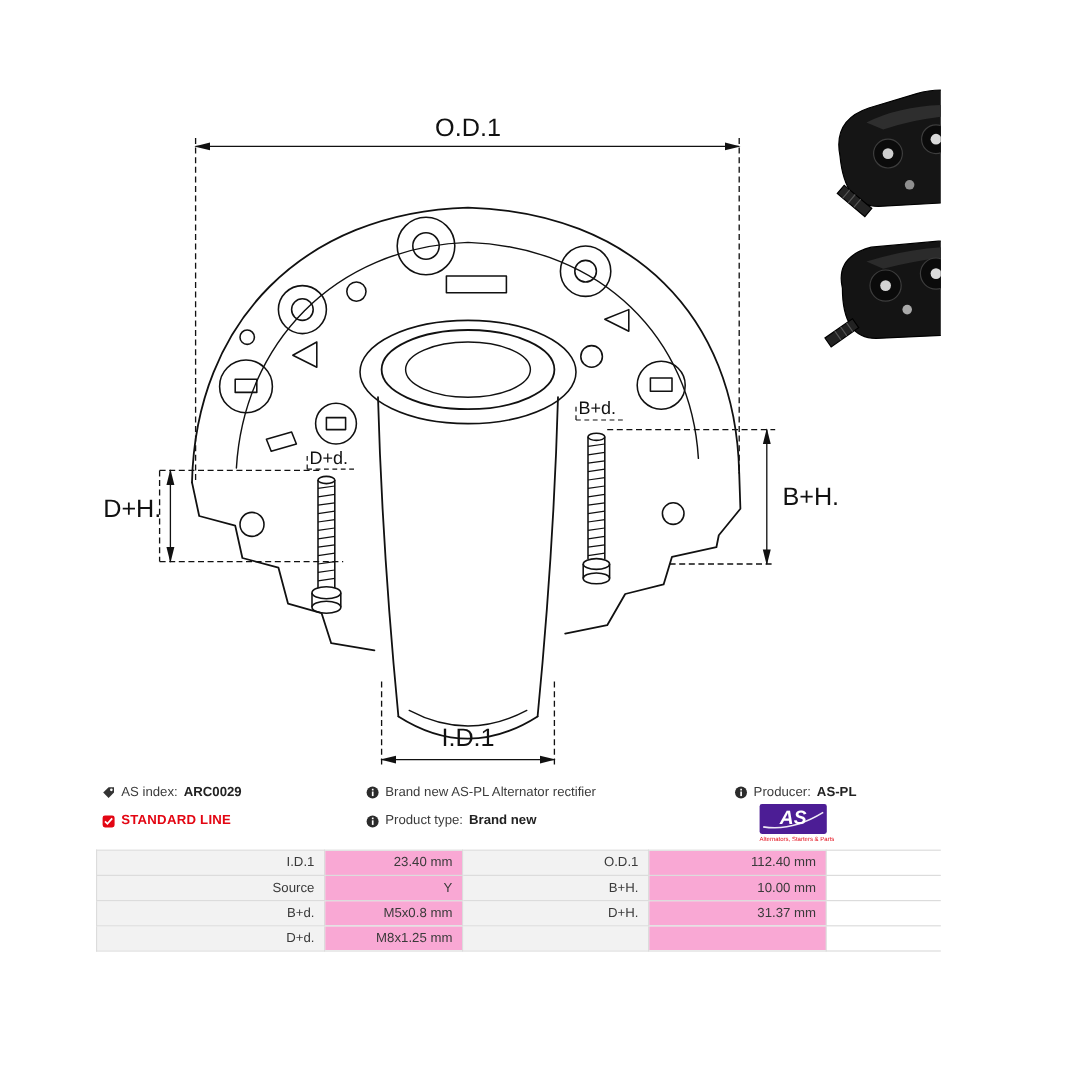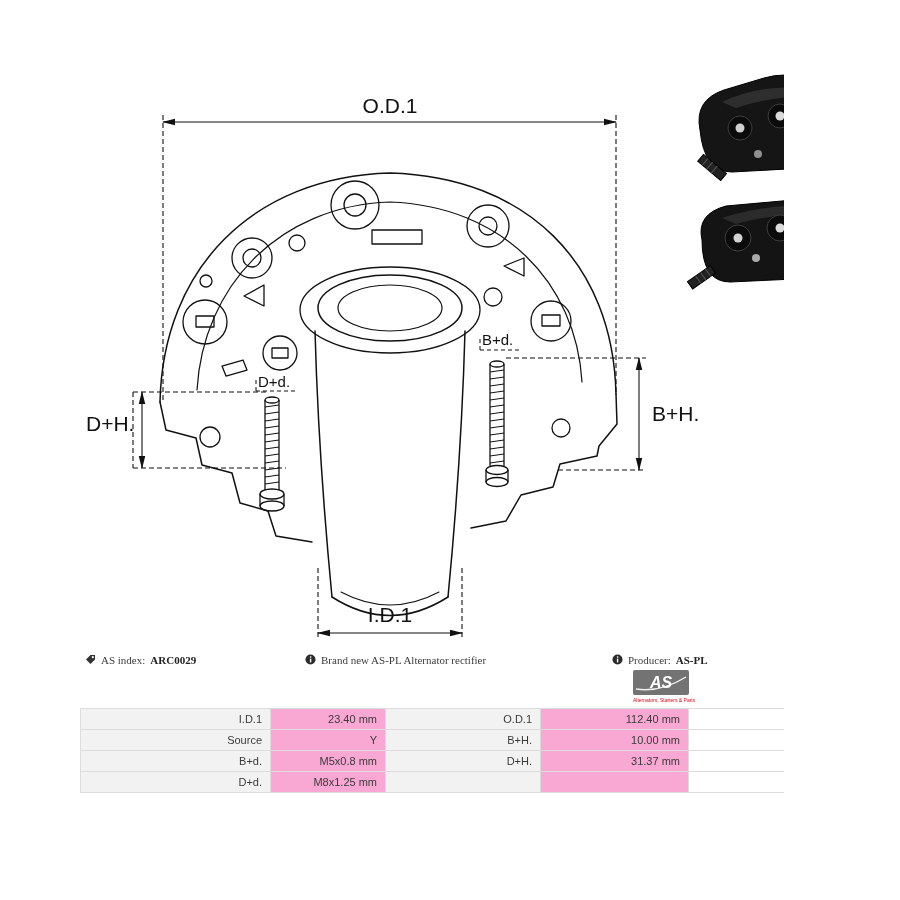--- a/index.html
+++ b/index.html
@@ -9,27 +9,27 @@
 
   .drawing-svg { position:absolute; left:0; top:0; }
 
   .dim-label { font-family:"Liberation Sans", sans-serif; fill:#111; }
   .dim-label.big { font-size:21px; }
   .dim-label.small { font-size:15px; }
 
   
   .info { position:absolute; left:80px; top:650px; width:800px; height:56px; font-size:11px; color:#3c3c3c; }
   .info-row { position:relative; height:24px; }
-  .info-item { position:absolute; top:4px; display:flex; gap:5px; white-space:nowrap;font-family:Liberation Serif, serif; }
+  .info-item { position:absolute; top:4px; display:flex; align-items:center; gap:5px; white-space:nowrap; }
   .info-item b { font-weight:bold; color:#222; }
   .standard-label { color:#e30613; font-weight:bold; letter-spacing:.2px; }
 
   
   .as-logo { position:absolute; left:553px; top:20px; width:58px; text-align:center; }
-  .as-logo-box { position:relative; width:56px; height:25px; background:#737373; border-radius:2px;
+  .as-logo-box { position:relative; width:56px; height:25px; background:#4c1d95; border-radius:2px;
                  color:#fff; font-style:italic; font-weight:bold; font-size:16px; line-height:25px;
                  text-align:center; overflow:hidden; }
   .as-logo-box svg { position:absolute; left:0; top:0; }
   .as-logo-box span { position:relative; }
   .as-caption { font-size:5px; color:#e30613; margin-top:2px; white-space:nowrap; }
 
   
   .spec-table { position:absolute; left:80px; top:708px; width:800px; border-collapse:collapse;
                 table-layout:fixed; font-size:11px; color:#3a3a3a; }
   .spec-table td { border:1px solid #dcdcdc; height:21px; padding:0 8px 0 4px; text-align:right;
@@ -221,20 +221,38 @@
         <svg width="11" height="11">
           <circle cx="5.5" cy="5.5" r="5" fill="#2b2b2b"></circle>
           <rect x="4.9" y="4.6" width="1.4" height="3.8" fill="#fff"></rect>
           <rect x="4.9" y="2.3" width="1.4" height="1.4" fill="#fff"></rect>
         </svg>
         <span>Producer:</span>
         <b>AS-PL</b>
       </div>
     </div>
 
+    <div class="info-row">
+      <div class="info-item" style="left:5px;">
+        <svg width="11" height="11">
+          <rect x="0.5" y="0.5" width="10" height="10" rx="2" fill="#e30613"></rect>
+          <path d="M2.5,5.5 L4.5,7.5 L8.5,3" stroke="#fff" stroke-width="1.5" fill="none"></path>
+        </svg>
+        <span class="standard-label">STANDARD LINE</span>
+      </div>
+      <div class="info-item" style="left:225px;">
+        <svg width="11" height="11">
+          <circle cx="5.5" cy="5.5" r="5" fill="#2b2b2b"></circle>
+          <rect x="4.9" y="4.6" width="1.4" height="3.8" fill="#fff"></rect>
+          <rect x="4.9" y="2.3" width="1.4" height="1.4" fill="#fff"></rect>
+        </svg>
+        <span>Product type:</span>
+        <b>Brand new</b>
+      </div>
+    </div>
 
     <div class="as-logo">
       <div class="as-logo-box">
         <svg width="56" height="25">
           <path d="M3,19 Q27,23 53,7" stroke="#ffffff" stroke-width="1.4" fill="none" opacity="0.9"></path>
         </svg>
         <span>AS</span>
       </div>
       <div class="as-caption">Alternators, Starters &amp; Parts</div>
     </div>

